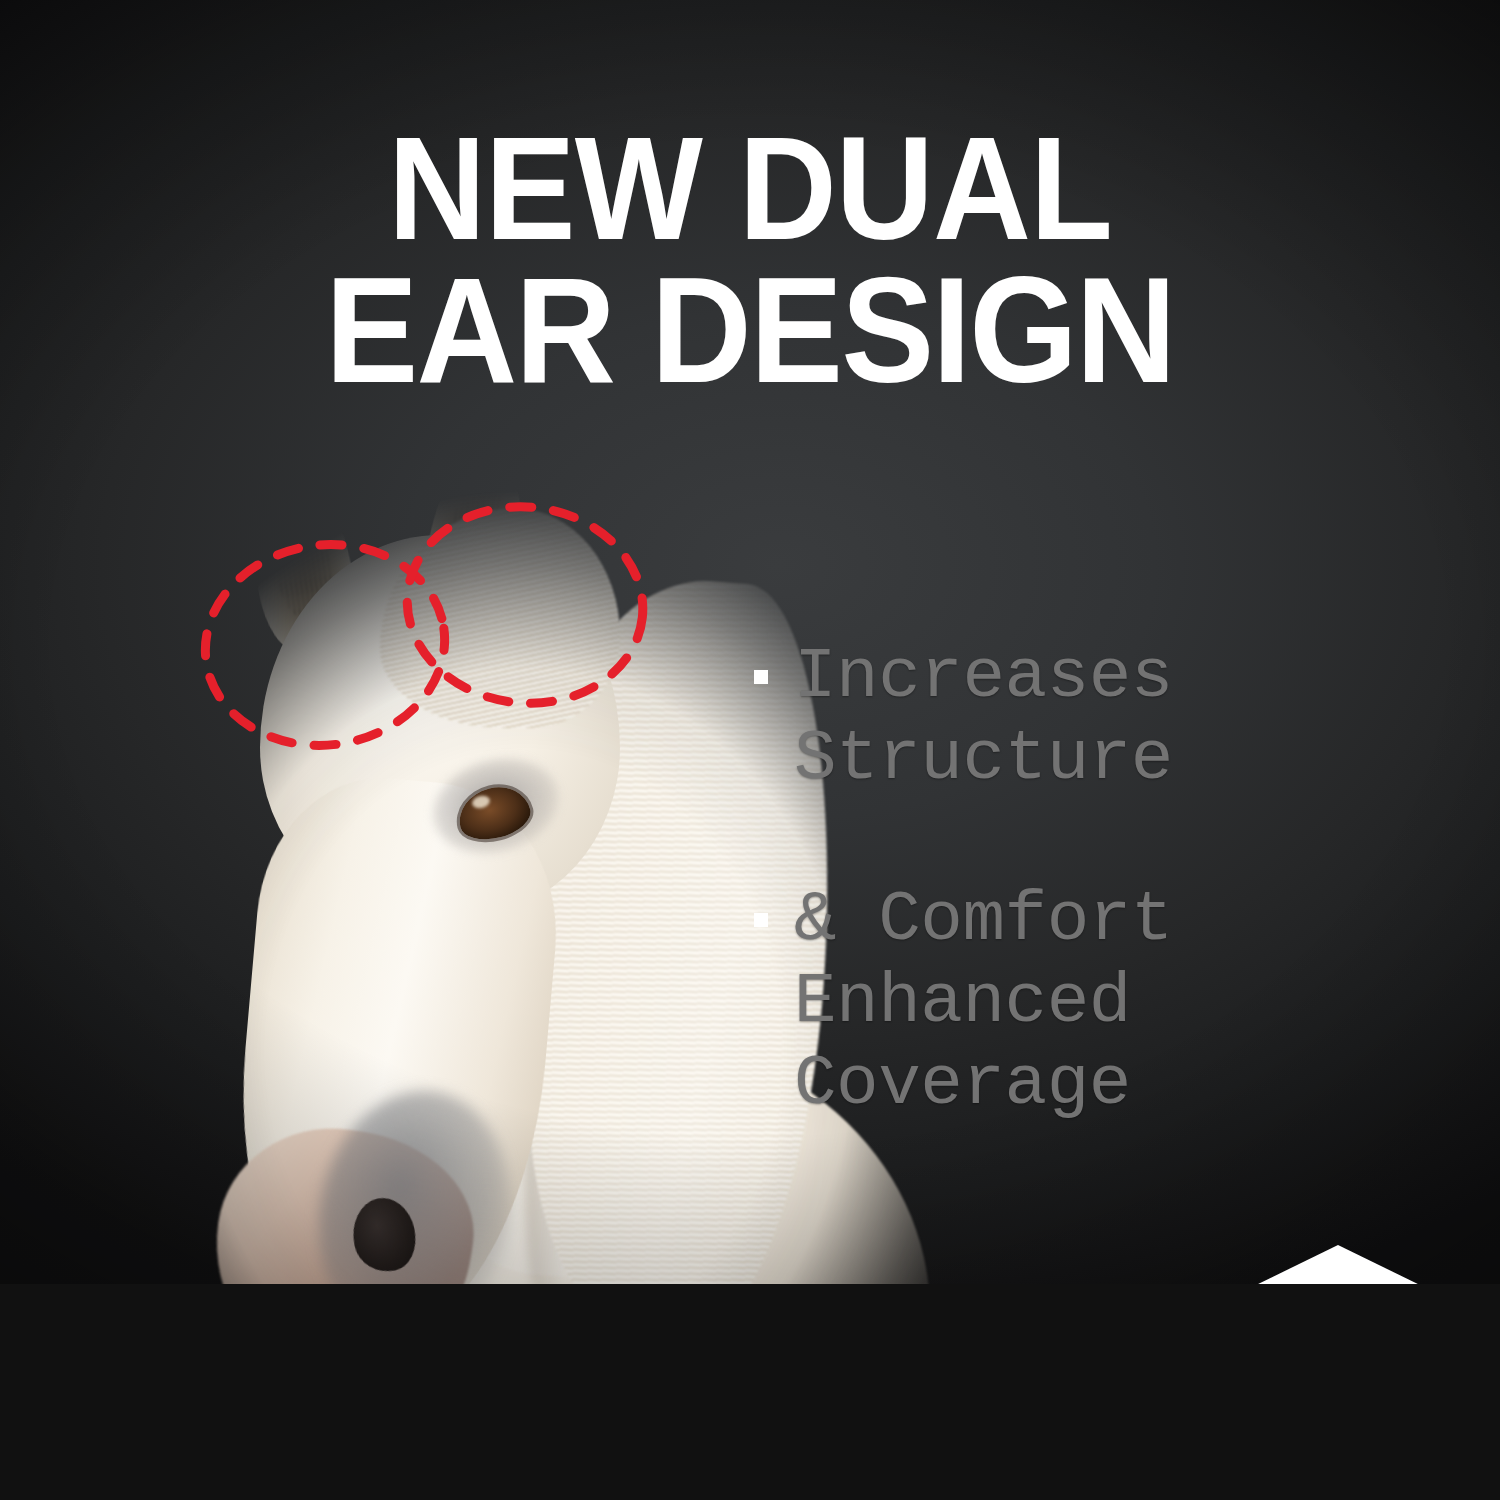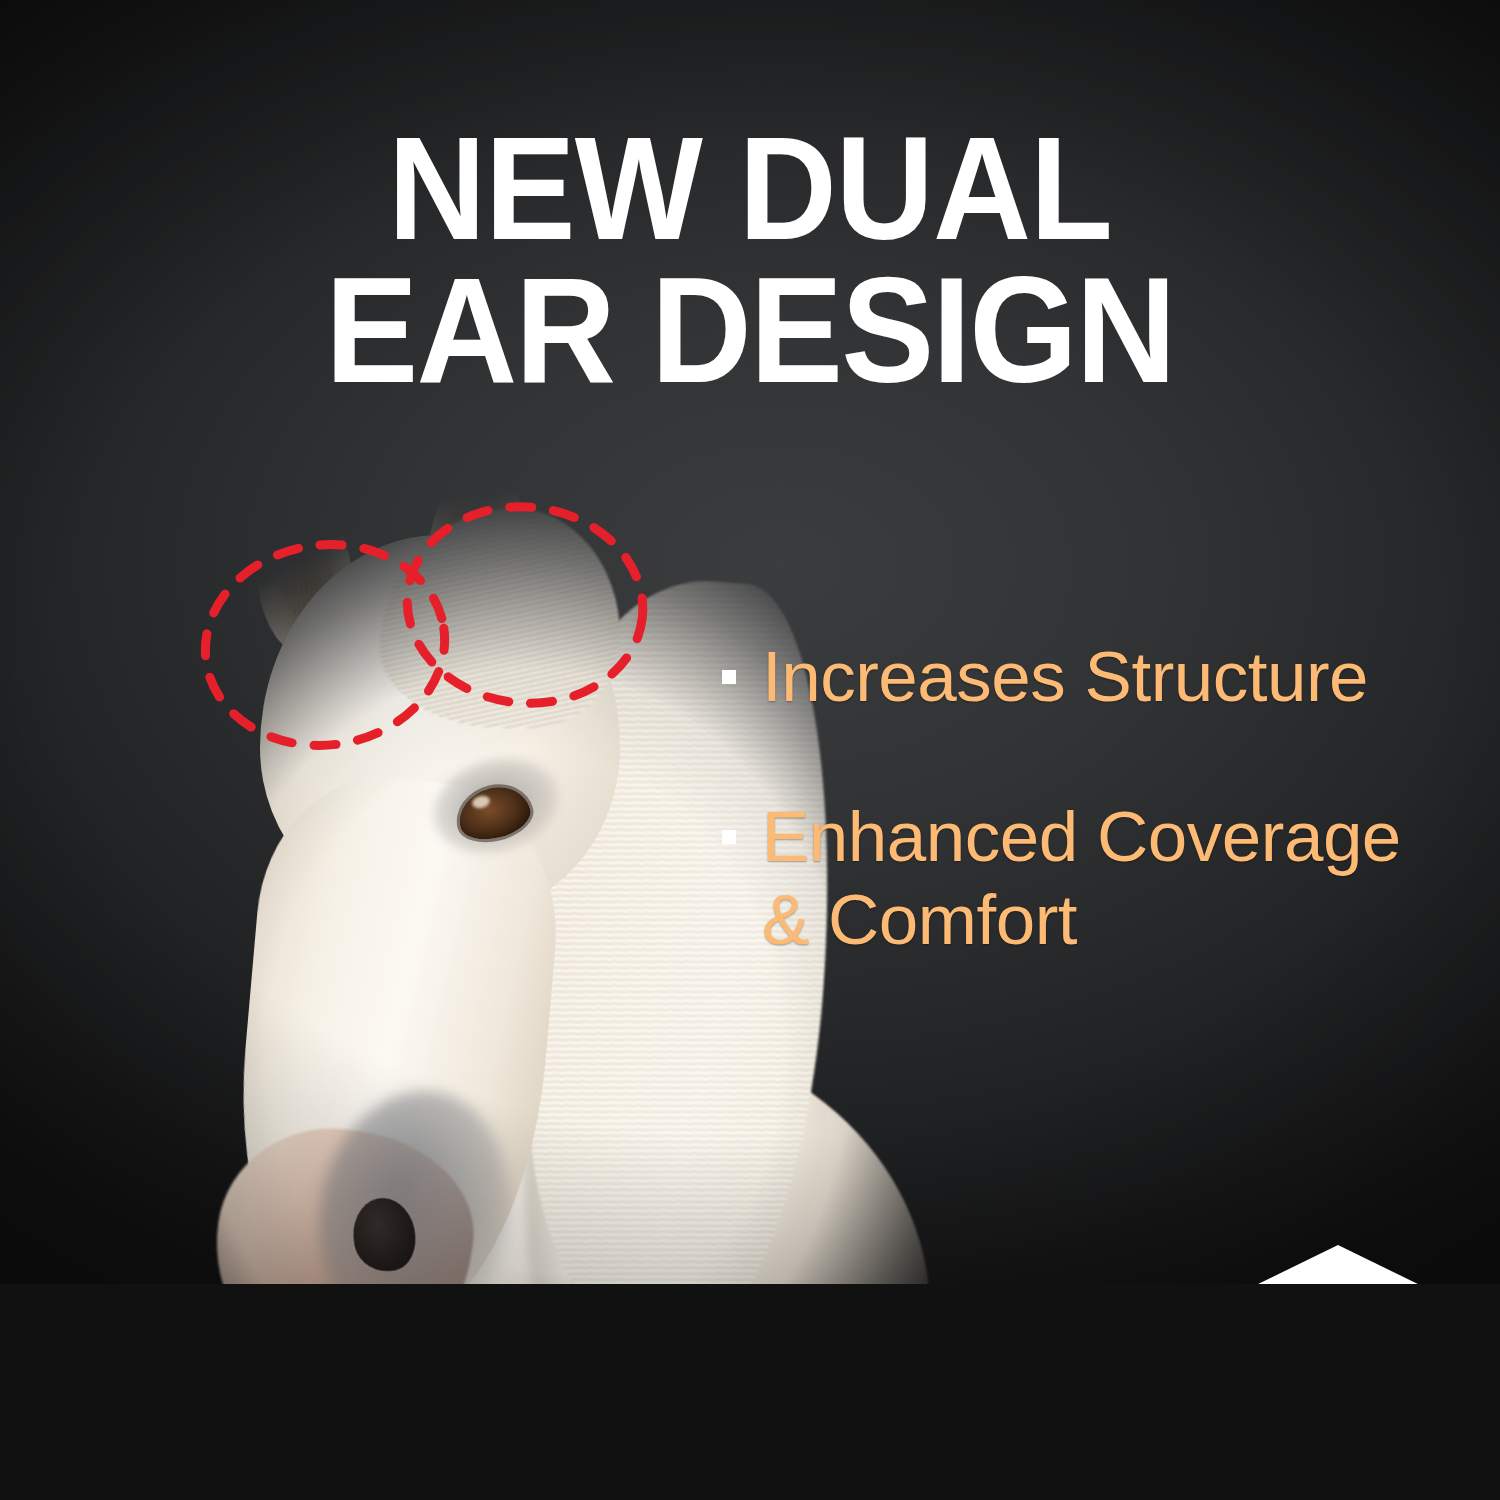--- a/index.html
+++ b/index.html
@@ -34,23 +34,24 @@
     transform:scaleX(0.93);
     transform-origin:50% 0;
     white-space:nowrap;
   }
   .headline .l1,.headline .l2{display:block;}
   .headline .l2{font-size:150px;letter-spacing:-2px;}
 
   
   .bullets{
     position:absolute;
-    left:722px;top:636px;
+    left:754px;top:636px;
     width:700px;
-    color:#fdba74;
+    color:#737373;
+    font-family:Liberation Mono, monospace;
   }
   .bullet-row{
     display:flex;
     align-items:flex-start;
     margin-bottom:78px;
   }
   .bullet-mark{
     width:14px;height:14px;
     background:#ffffff;
     margin-top:34px;
@@ -272,22 +273,22 @@
     <div class="bullet-row">
       <div class="bullet-mark"></div>
       <div class="bullet-text">
         <div>Increases Structure</div>
       </div>
     </div>
 
     <div class="bullet-row">
       <div class="bullet-mark"></div>
       <div class="bullet-text">
+        <div>&amp; Comfort</div>
         <div>Enhanced Coverage</div>
-        <div>&amp; Comfort</div>
       </div>
     </div>
 
   </div>
 
   <div class="logo">
     <svg viewBox="0 0 180 185" width="180" height="185">
       <path d="M90 2 L176 44 L176 110 Q176 152 90 183 Q4 152 4 110 L4 44 Z" fill="#ffffff"></path>
       <g fill="#231f20">
 

